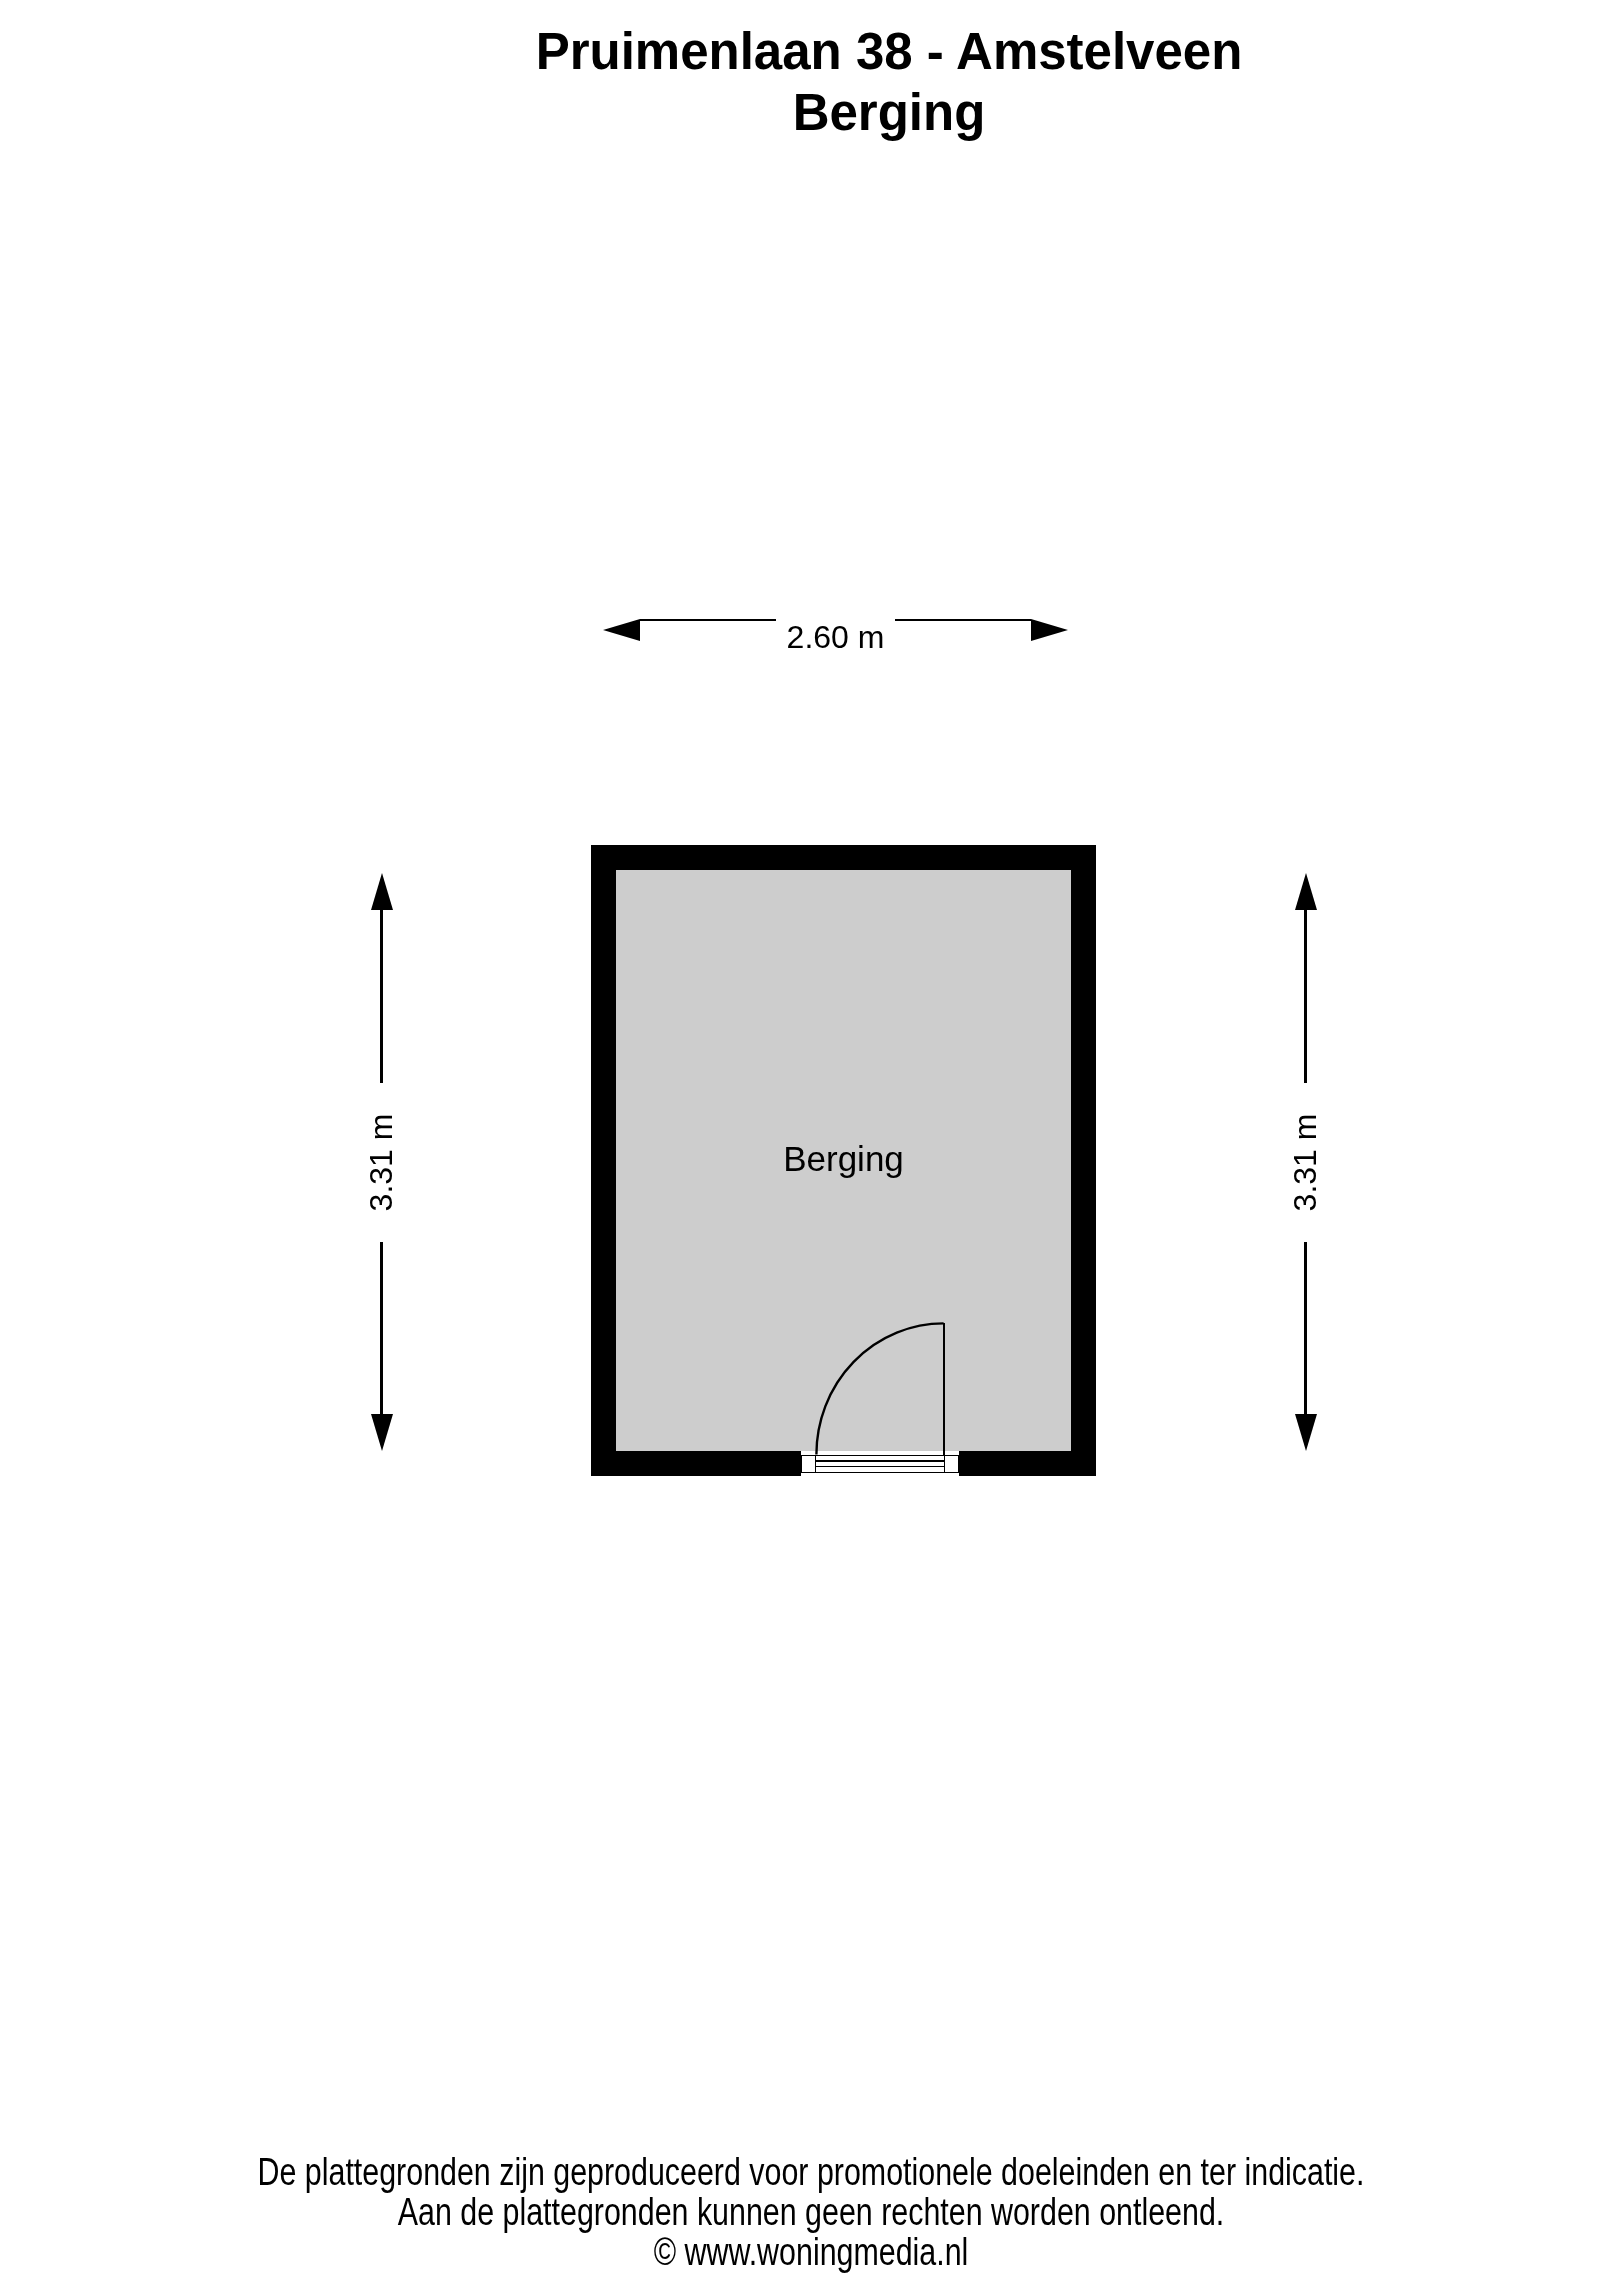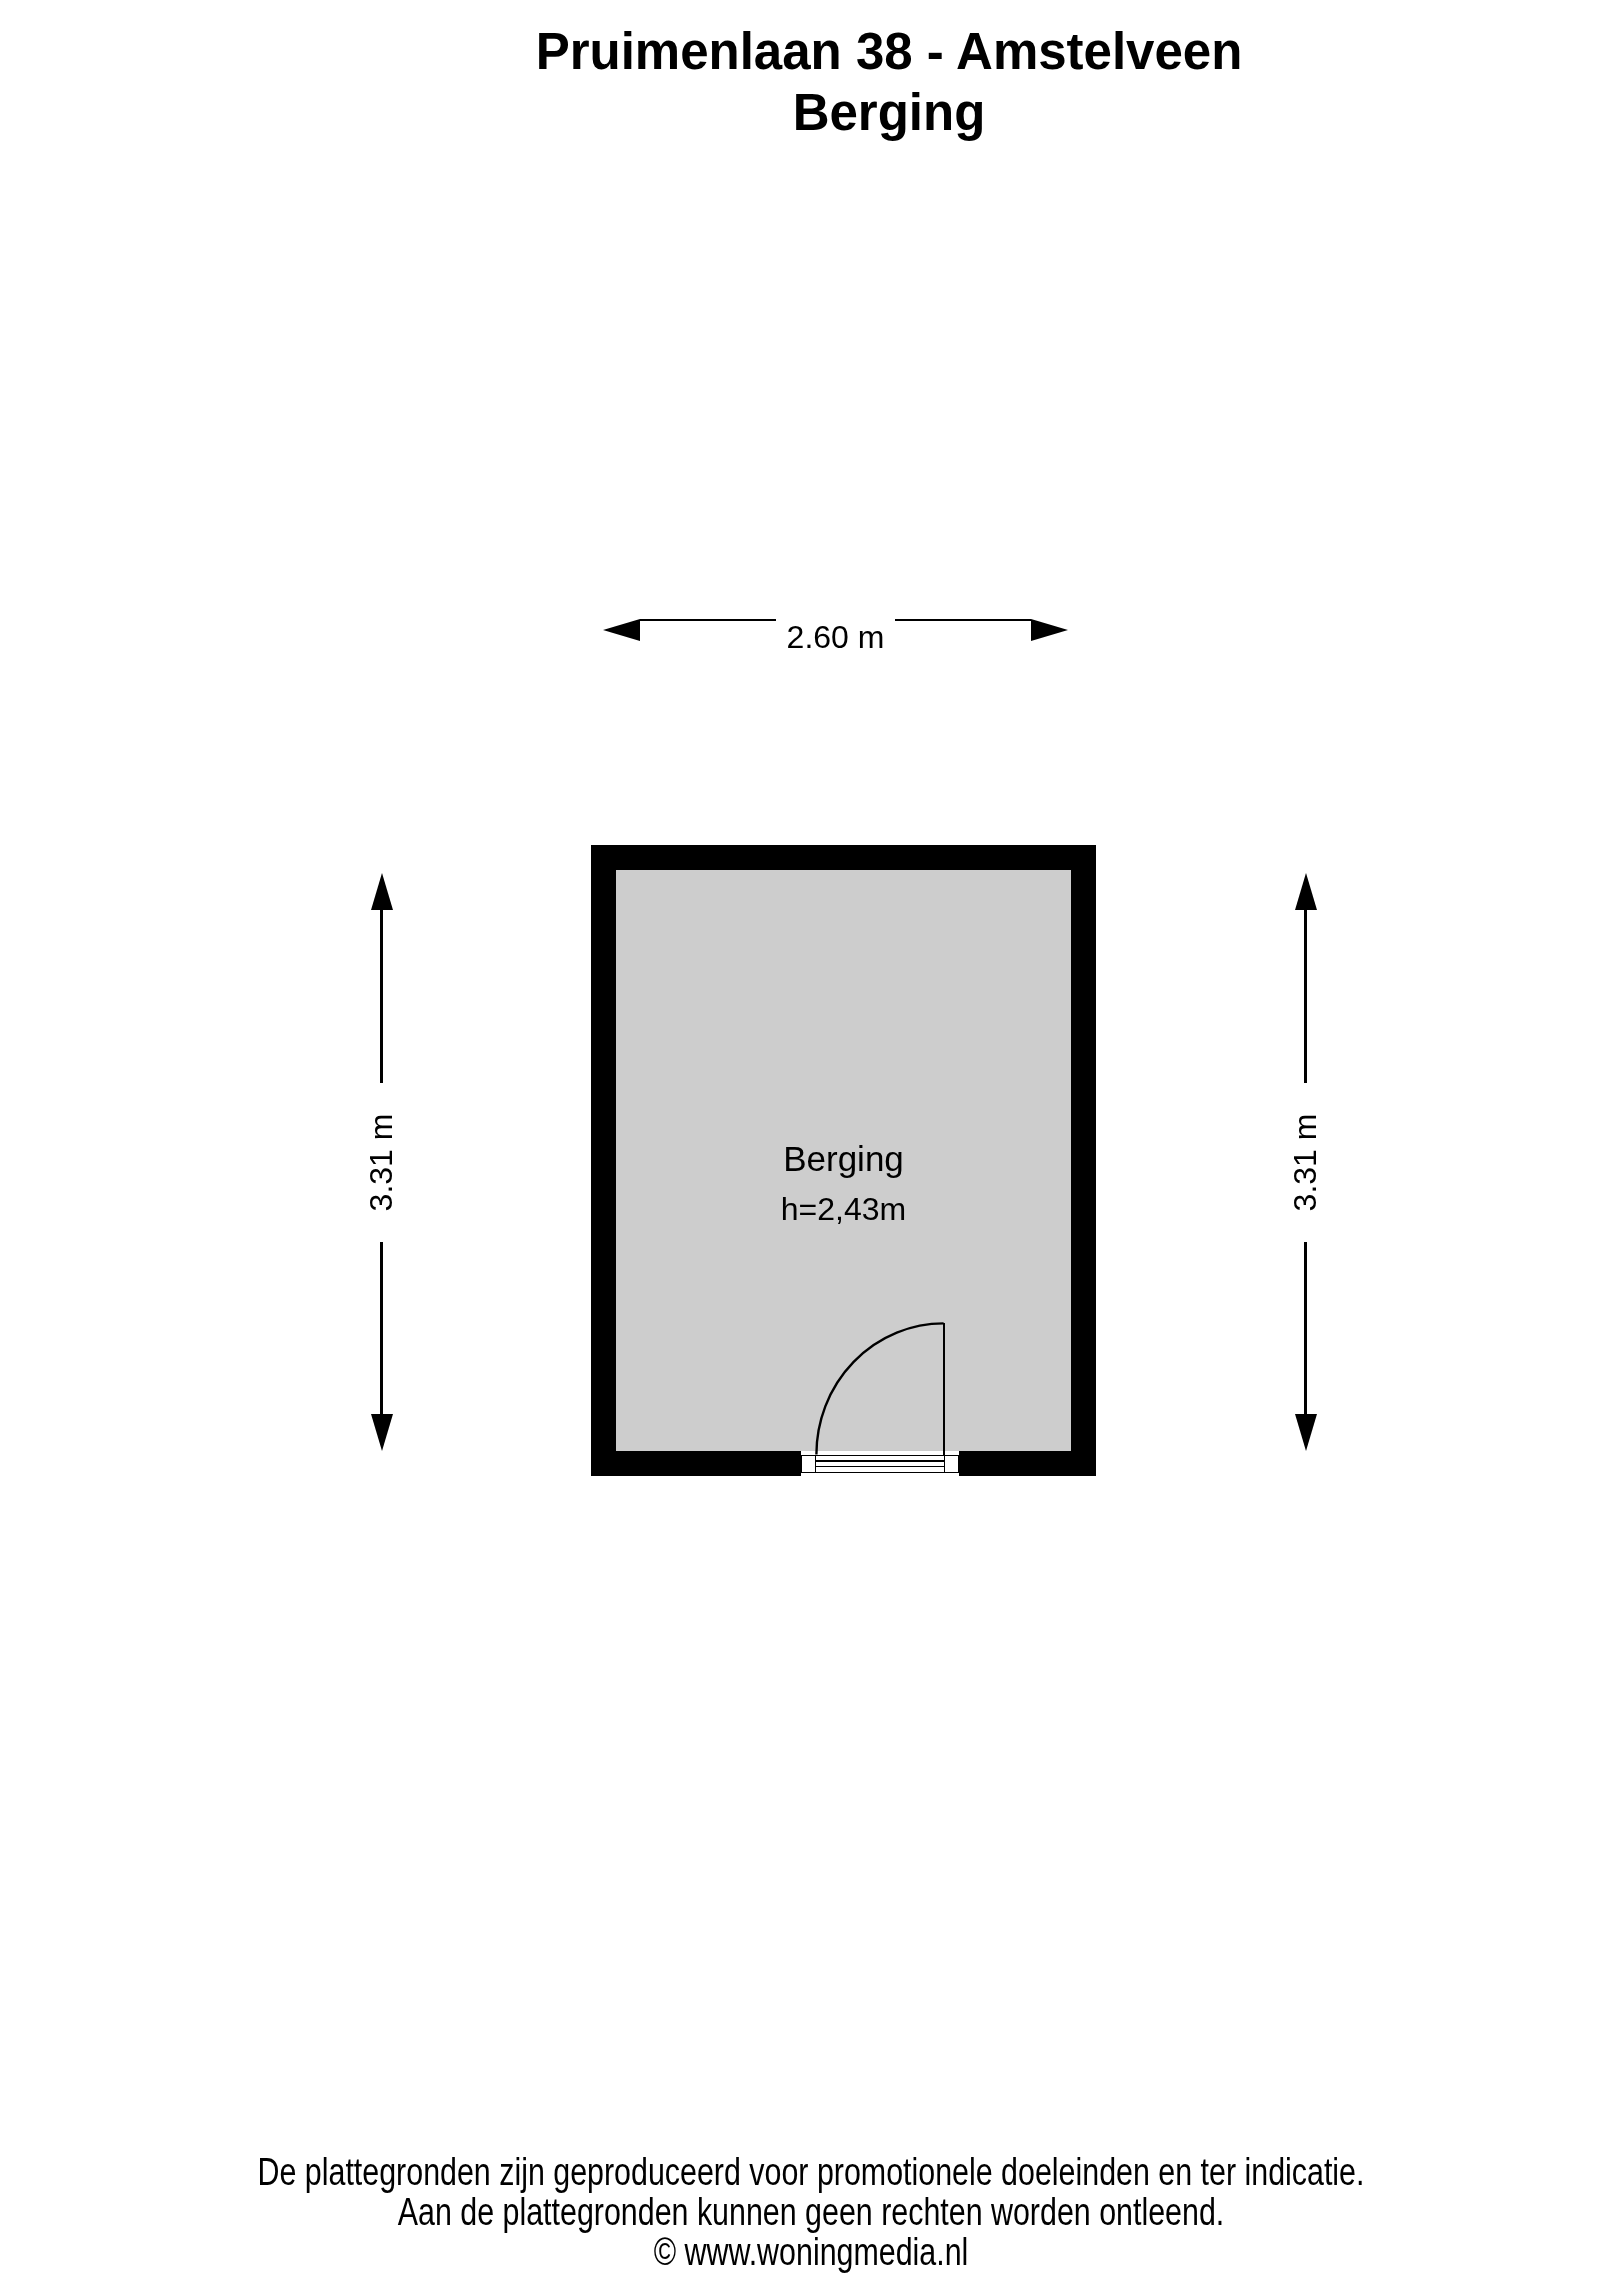--- a/index.html
+++ b/index.html
@@ -183,21 +183,20 @@
         <span>3.31 m</span>
       </div>
     <div class="dim-line-v"></div>
     <div class="arrow-down"></div>
   </div>
 
   <div class="room"></div>
 
   <div class="room-label">
     <div class="room-name">Berging</div>
-    <div class="room-height">h=2,43m</div>
   </div>
 
   <div class="door-opening"></div>
   <div class="door-jamb left"></div>
   <div class="door-sill">
     <div class="sill-line a"></div>
     <div class="sill-line b"></div>
   </div>
   <div class="door-jamb right"></div>
   <div class="door-leaf"></div>

